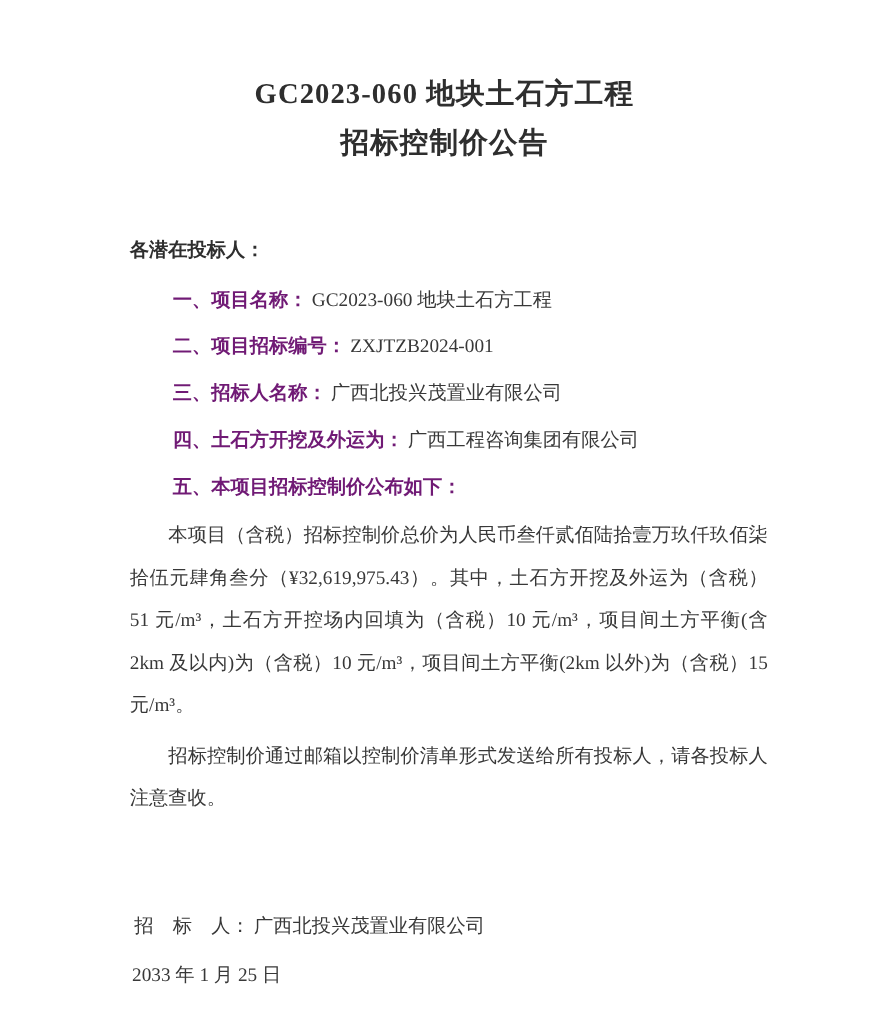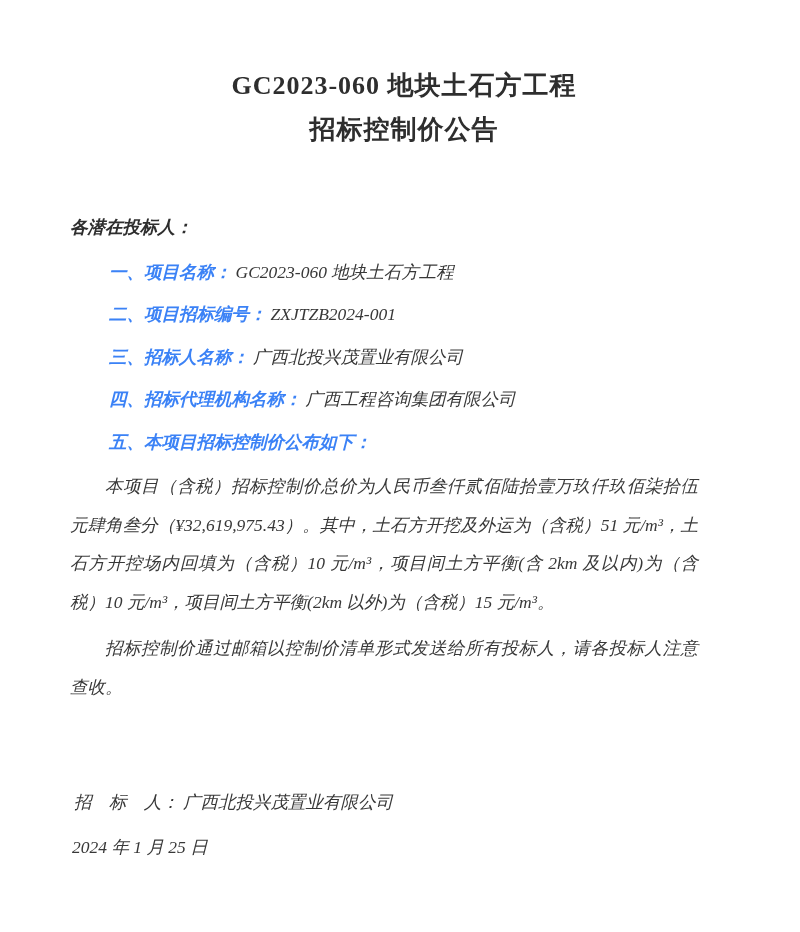--- a/index.html
+++ b/index.html
@@ -20,37 +20,36 @@
   .doc-title {
     padding-top: 58px;
     text-align: center;
     font-size: 26px;
     font-weight: bold;
     line-height: 40px;
     color: #2e2e2e;
     letter-spacing: 1px;
   }
   .doc-body {
-    margin: 0 100px 0 60px;  
+    margin: 0 100px 0 108px;  
     font-size: 17.5px;
     line-height: 38.5px;
-    font-style: italic;
   }
   .salutation {
     margin-top: 50px;
     font-weight: bold;
     color: #2e2e2e;
   }
   .item {
     text-indent: 2em;
     white-space: nowrap;
   }
   .item .lbl {
     font-weight: bold;
-    color: #3b82f6;
+    color: #701a75;
   }
   .para {
     text-indent: 2em;
     text-align: justify;
   }
   .para.second { margin-top: 4px; }
   .signature {
     margin-top: 70px;
     text-align: left;
     line-height: 41px;
@@ -76,32 +75,32 @@
       <div class="item">
         <span class="lbl">一、项目名称：</span><span>GC2023-060 地块土石方工程</span>
       </div>
       <div class="item">
         <span class="lbl">二、项目招标编号：</span><span>ZXJTZB2024-001</span>
       </div>
       <div class="item">
         <span class="lbl">三、招标人名称：</span><span>广西北投兴茂置业有限公司</span>
       </div>
       <div class="item">
-        <span class="lbl">四、招标代理机构名称：</span><span>广西工程咨询集团有限公司</span>
+        <span class="lbl">四、土石方开挖及外运为：</span><span>广西工程咨询集团有限公司</span>
       </div>
       <div class="item">
         <span class="lbl">五、本项目招标控制价公布如下：</span><span></span>
       </div>
     </div>
 
     <div class="para">本项目（含税）招标控制价总价为人民币叁仟贰佰陆拾壹万玖仟玖佰柒拾伍元肆角叁分（¥32,619,975.43）。其中，土石方开挖及外运为（含税）51 元/m³，土石方开控场内回填为（含税）10 元/m³，项目间土方平衡(含 2km 及以内)为（含税）10 元/m³，项目间土方平衡(2km 以外)为（含税）15 元/m³。</div>
 
     <div class="para second">招标控制价通过邮箱以控制价清单形式发送给所有投标人，请各投标人注意查收。</div>
 
     <div class="signature">
       <div class="sig-line">
         <span>招　标　人：</span><span>广西北投兴茂置业有限公司</span>
       </div>
-      <div class="sig-line sig-date">2024 年 1 月 25 日</div>
+      <div class="sig-line sig-date">2033 年 1 月 25 日</div>
     </div>
 
   </div>
 </div>
 
 </body></html>

